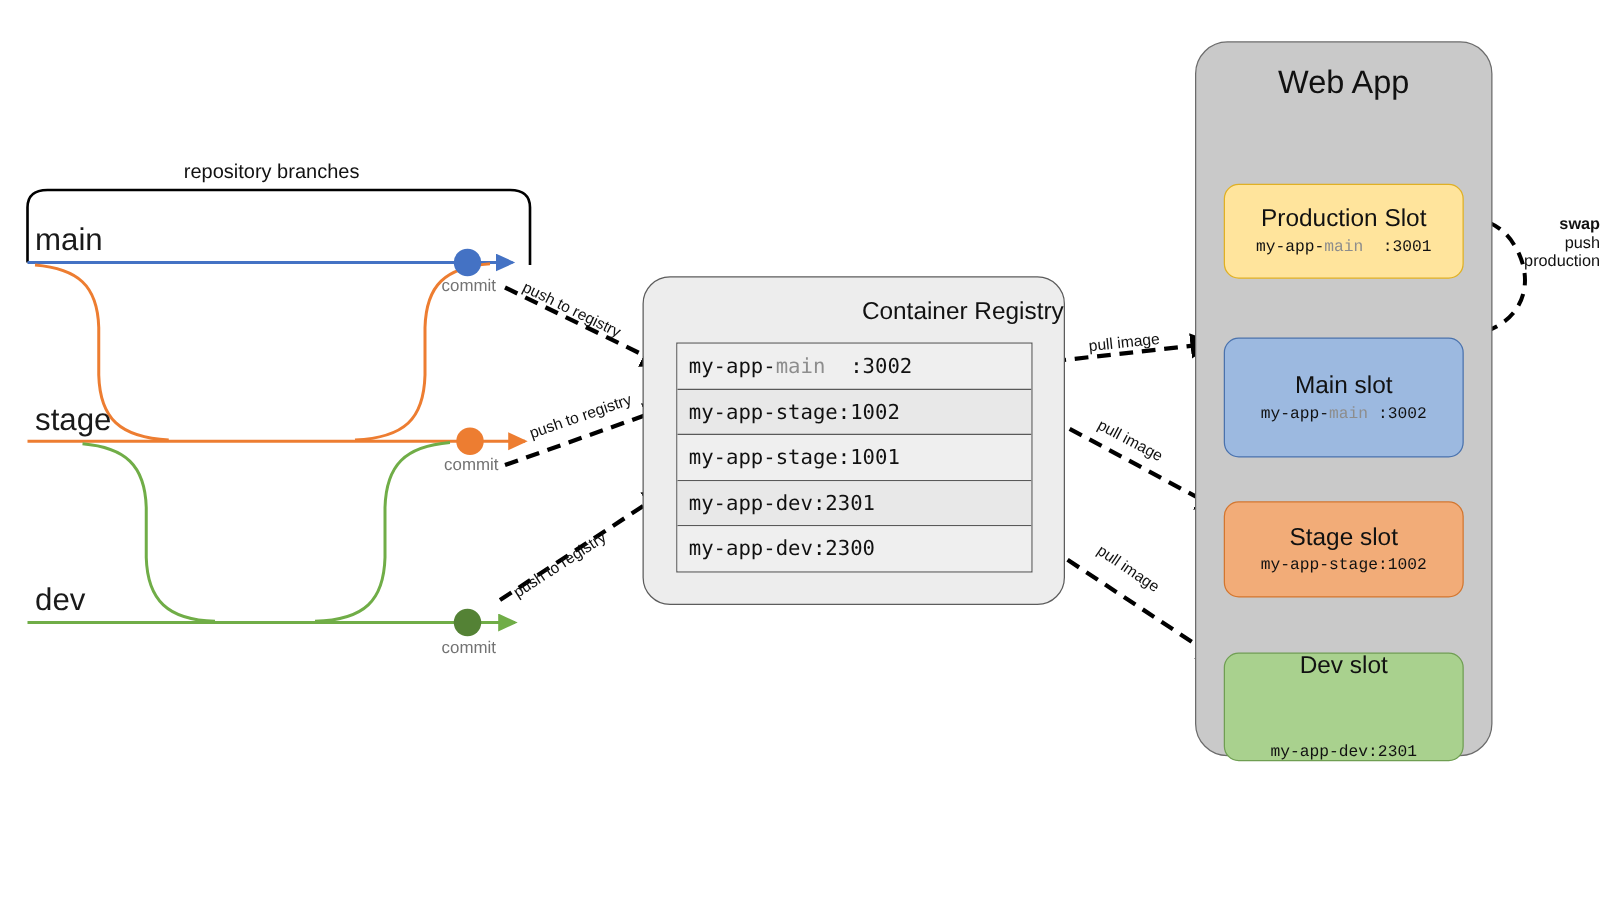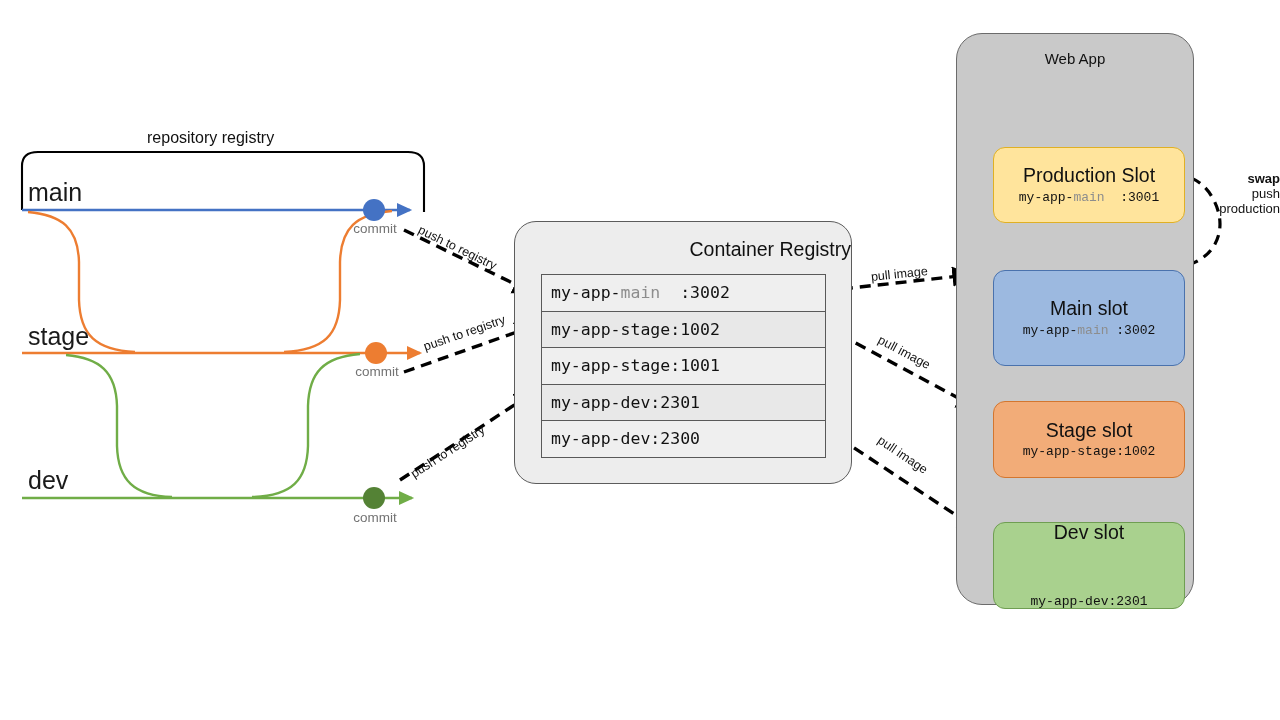--- a/index.html
+++ b/index.html
@@ -30,23 +30,23 @@
                 padding-left:9px;color:#111;letter-spacing:0px;white-space:pre;}
   #reglist .row:last-child{border-bottom:none;}
   #reglist .row:nth-child(odd){background:#efefef;}
   #reglist .row:nth-child(even){background:#e8e8e8;}
   .dim{color:#8d8d8d;}
 
   
   #webapp{position:absolute;left:956px;top:33px;width:236px;height:570px;
           background:#c9c9c9;border:1.6px solid #6b6b6b;border-radius:26px;}
   #webapp .title{position:absolute;left:0;top:16px;width:236px;text-align:center;
-                 font-size:15px;color:#111;}
+                 font-size:26px;color:#111;}
   .slot{position:absolute;left:22px;width:190px;border-radius:12px;
-        display:flex;flex-direction:column;align-items:center;justify-content:center;margin-left:14px;}
+        display:flex;flex-direction:column;align-items:center;justify-content:center;}
   .slot .nm{font-size:19.5px;color:#111;line-height:1.1;}
   .slot .tag{font-family:Liberation Mono, monospace;font-size:13px;
              color:#111;margin-top:3px;white-space:pre;}
   #slot-prod {top:113px;height:74px;background:#ffe49c;border:1.6px solid #e0b024;}
   #slot-main {top:236px;height:94px;background:#9cb9e0;border:1.6px solid #4a72ad;text-align:right;}
   #slot-stage{top:367px;height:75px;background:#f2ac78;border:1.6px solid #d3762f;text-align:right;}
   #slot-dev  {top:488px;height:85px;background:#a9d18e;border:1.6px solid #6f9e52;gap:48px;}
 </style>
 </head>
 <body>
@@ -95,21 +95,21 @@
     <path d="M824,326 L973,406" fill="none" stroke="#000" stroke-width="3.4" stroke-dasharray="11,7" marker-end="url(#ah-black)"></path>
     <path d="M824,428 L974,527" fill="none" stroke="#000" stroke-width="3.4" stroke-dasharray="11,7" marker-end="url(#ah-black)"></path>
 
     <path d="M1155,269 C1215,272 1232,230 1212,197 C1203,181 1188,175 1175,174" fill="none" stroke="#000" stroke-width="3.2" stroke-dasharray="10,7" marker-end="url(#ah-black)"></path>
   </svg>
 
   <div class="lbl branch-name" style="left:28px;top:178px;">main</div>
   <div class="lbl branch-name" style="left:28px;top:322px;">stage</div>
   <div class="lbl branch-name" style="left:28px;top:466px;">dev</div>
 
-  <div class="lbl repo-lbl" style="left:147px;top:129px;">repository registry</div>
+  <div class="lbl repo-lbl" style="left:147px;top:129px;">repository branches</div>
 
   <div class="lbl commit-lbl" style="left:347px;top:221px;width:56px;">commit</div>
   <div class="lbl commit-lbl" style="left:349px;top:364px;width:56px;">commit</div>
   <div class="lbl commit-lbl" style="left:347px;top:510px;width:56px;">commit</div>
 
   <div class="flowlbl" style="left:419px;top:222px;transform:rotate(26deg);">push to registry</div>
   <div class="flowlbl" style="left:424px;top:340px;transform:rotate(-19deg);">push to registry</div>
   <div class="flowlbl" style="left:412px;top:468px;transform:rotate(-33deg);">push to registry</div>
 
   <div class="flowlbl" style="left:871px;top:270px;transform:rotate(-6deg);">pull image</div>

